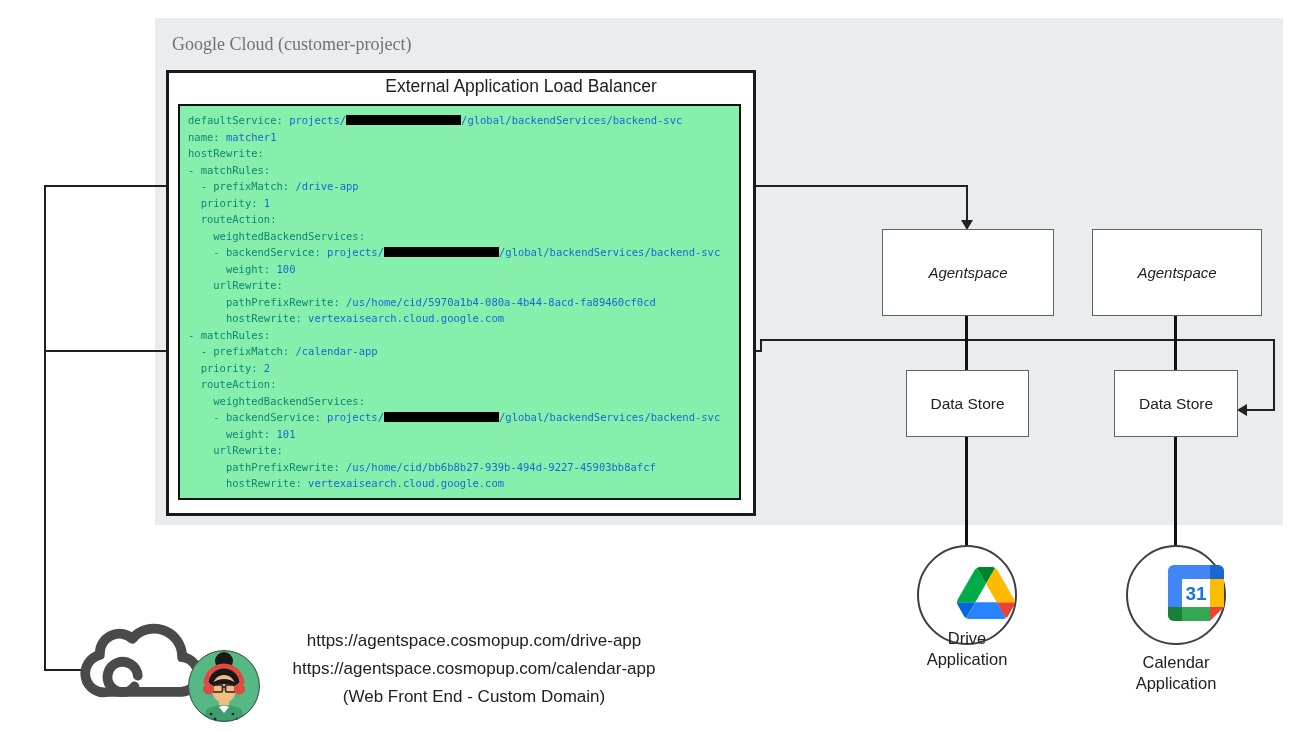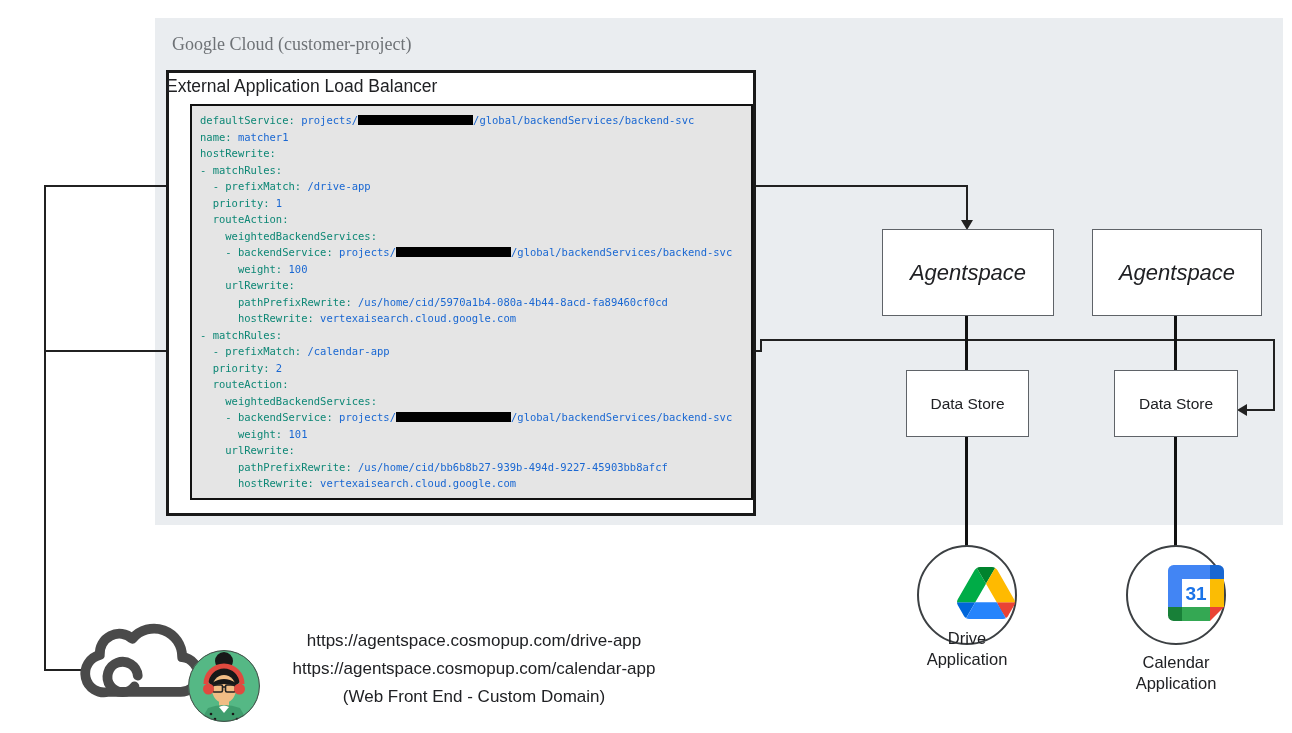--- a/index.html
+++ b/index.html
@@ -4,30 +4,30 @@
 <style>
   html,body{margin:0;padding:0;background:#fff;}
   #canvas{position:relative;width:1292px;height:733px;background:#fff;overflow:hidden;
           font-family:"Liberation Sans",sans-serif;color:#202124;}
   .abs{position:absolute;}
   
   .gc-panel{left:155px;top:18px;width:1128px;height:507px;background:#eaedf0;}
   .gc-label{left:172px;top:34px;font-size:18px;color:#6e7276;font-family:Liberation Serif, serif;}
   
   .lb-box{left:166px;top:70px;width:590px;height:446px;background:#fff;border:3px solid #1a1a1a;box-sizing:border-box;}
-  .lb-title{left:166px;top:76px;width:710px;font-size:17.5px;color:#202124;}
-  .code-box{left:190px;top:104px;width:563px;height:396px;background:#e5e5e5;border:2px solid #111;box-sizing:border-box;
+  .lb-title{left:166px;top:76px;width:710px;text-align:center;font-size:17.5px;color:#202124;}
+  .code-box{left:178px;top:104px;width:563px;height:396px;background:#86efac;border:2px solid #111;box-sizing:border-box;
             padding:6px 0 8px 8px;overflow:hidden;}
   .code-line{white-space:pre;font-family:"DejaVu Sans Mono",monospace;font-size:10.5px;line-height:16.5px;}
   .seg-k{color:#0d8775;}
   .seg-v{color:#1967d2;}
   .seg-r{display:inline-block;width:115px;height:10px;background:#000;vertical-align:-1px;}
   
   .node{background:#fff;border:1.5px solid #5f6368;box-sizing:border-box;display:flex;align-items:center;justify-content:center;}
-  .agentspace{font-style:italic;font-size:22px;}
+  .agentspace{font-style:italic;font-size:15px;}
   .datastore{font-size:15.5px;}
   
   .line{background:#212121;}
   .thick{background:#111;}
   .arr-r{width:0;height:0;border-left:10px solid #212121;border-top:6px solid transparent;border-bottom:6px solid transparent;}
   .arr-l{width:0;height:0;border-right:10px solid #212121;border-top:6px solid transparent;border-bottom:6px solid transparent;}
   .arr-d{width:0;height:0;border-top:10px solid #212121;border-left:6px solid transparent;border-right:6px solid transparent;}
   
   .app-circle{width:100px;height:100px;border-radius:50%;background:#fff;border:2px solid #3c4043;box-sizing:border-box;
               display:flex;align-items:center;justify-content:flex-end;}

